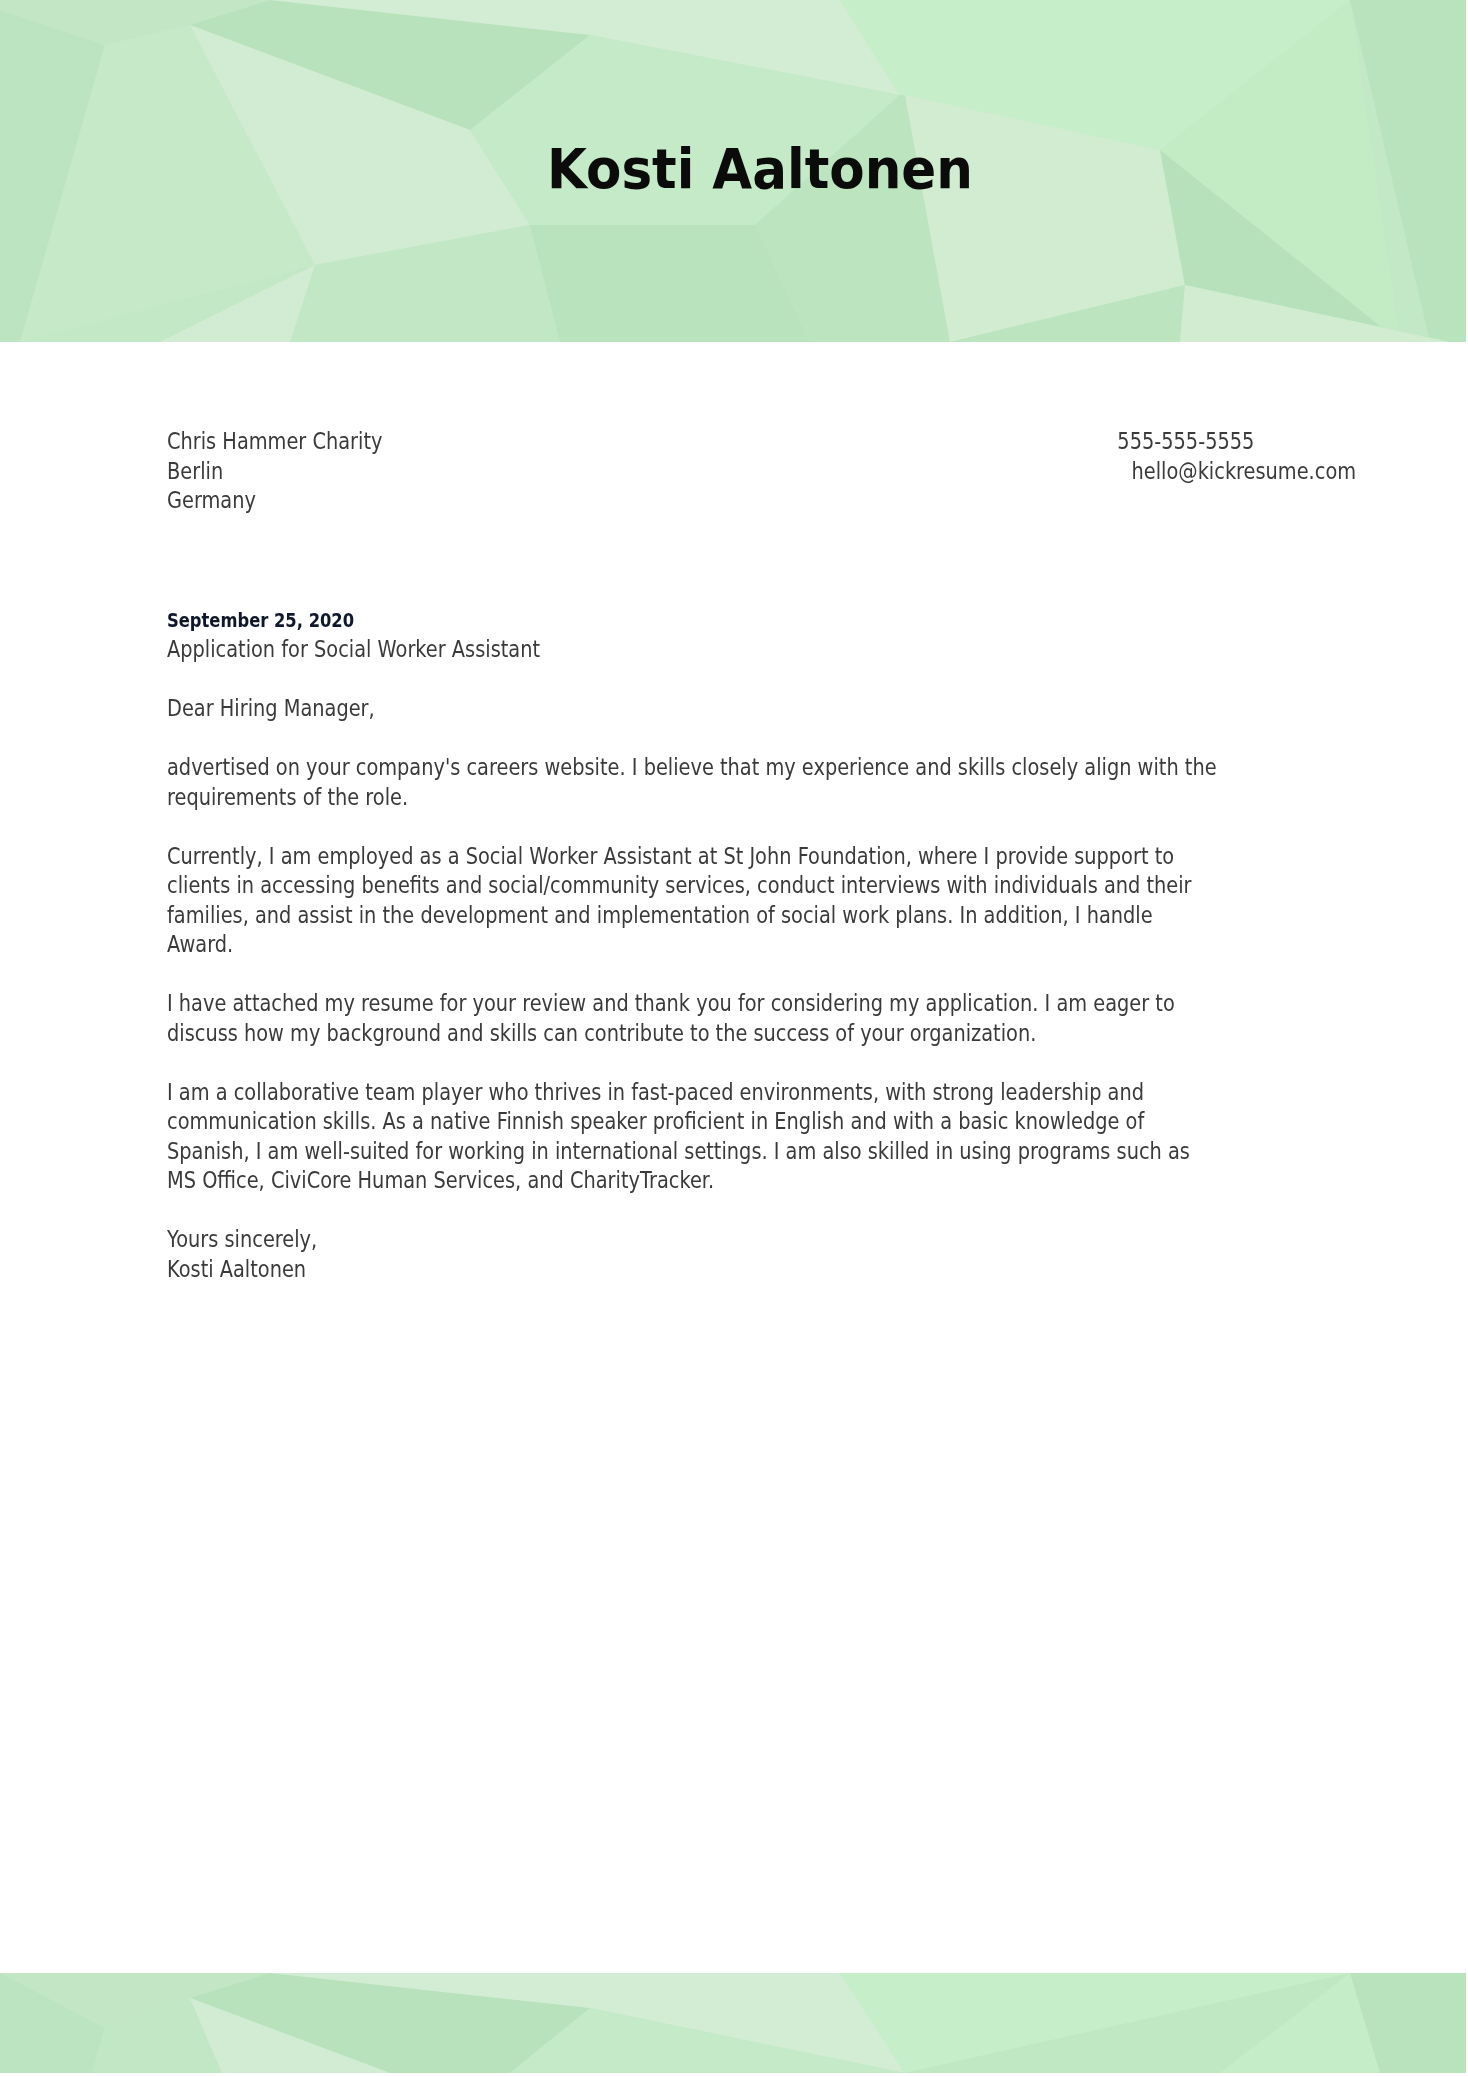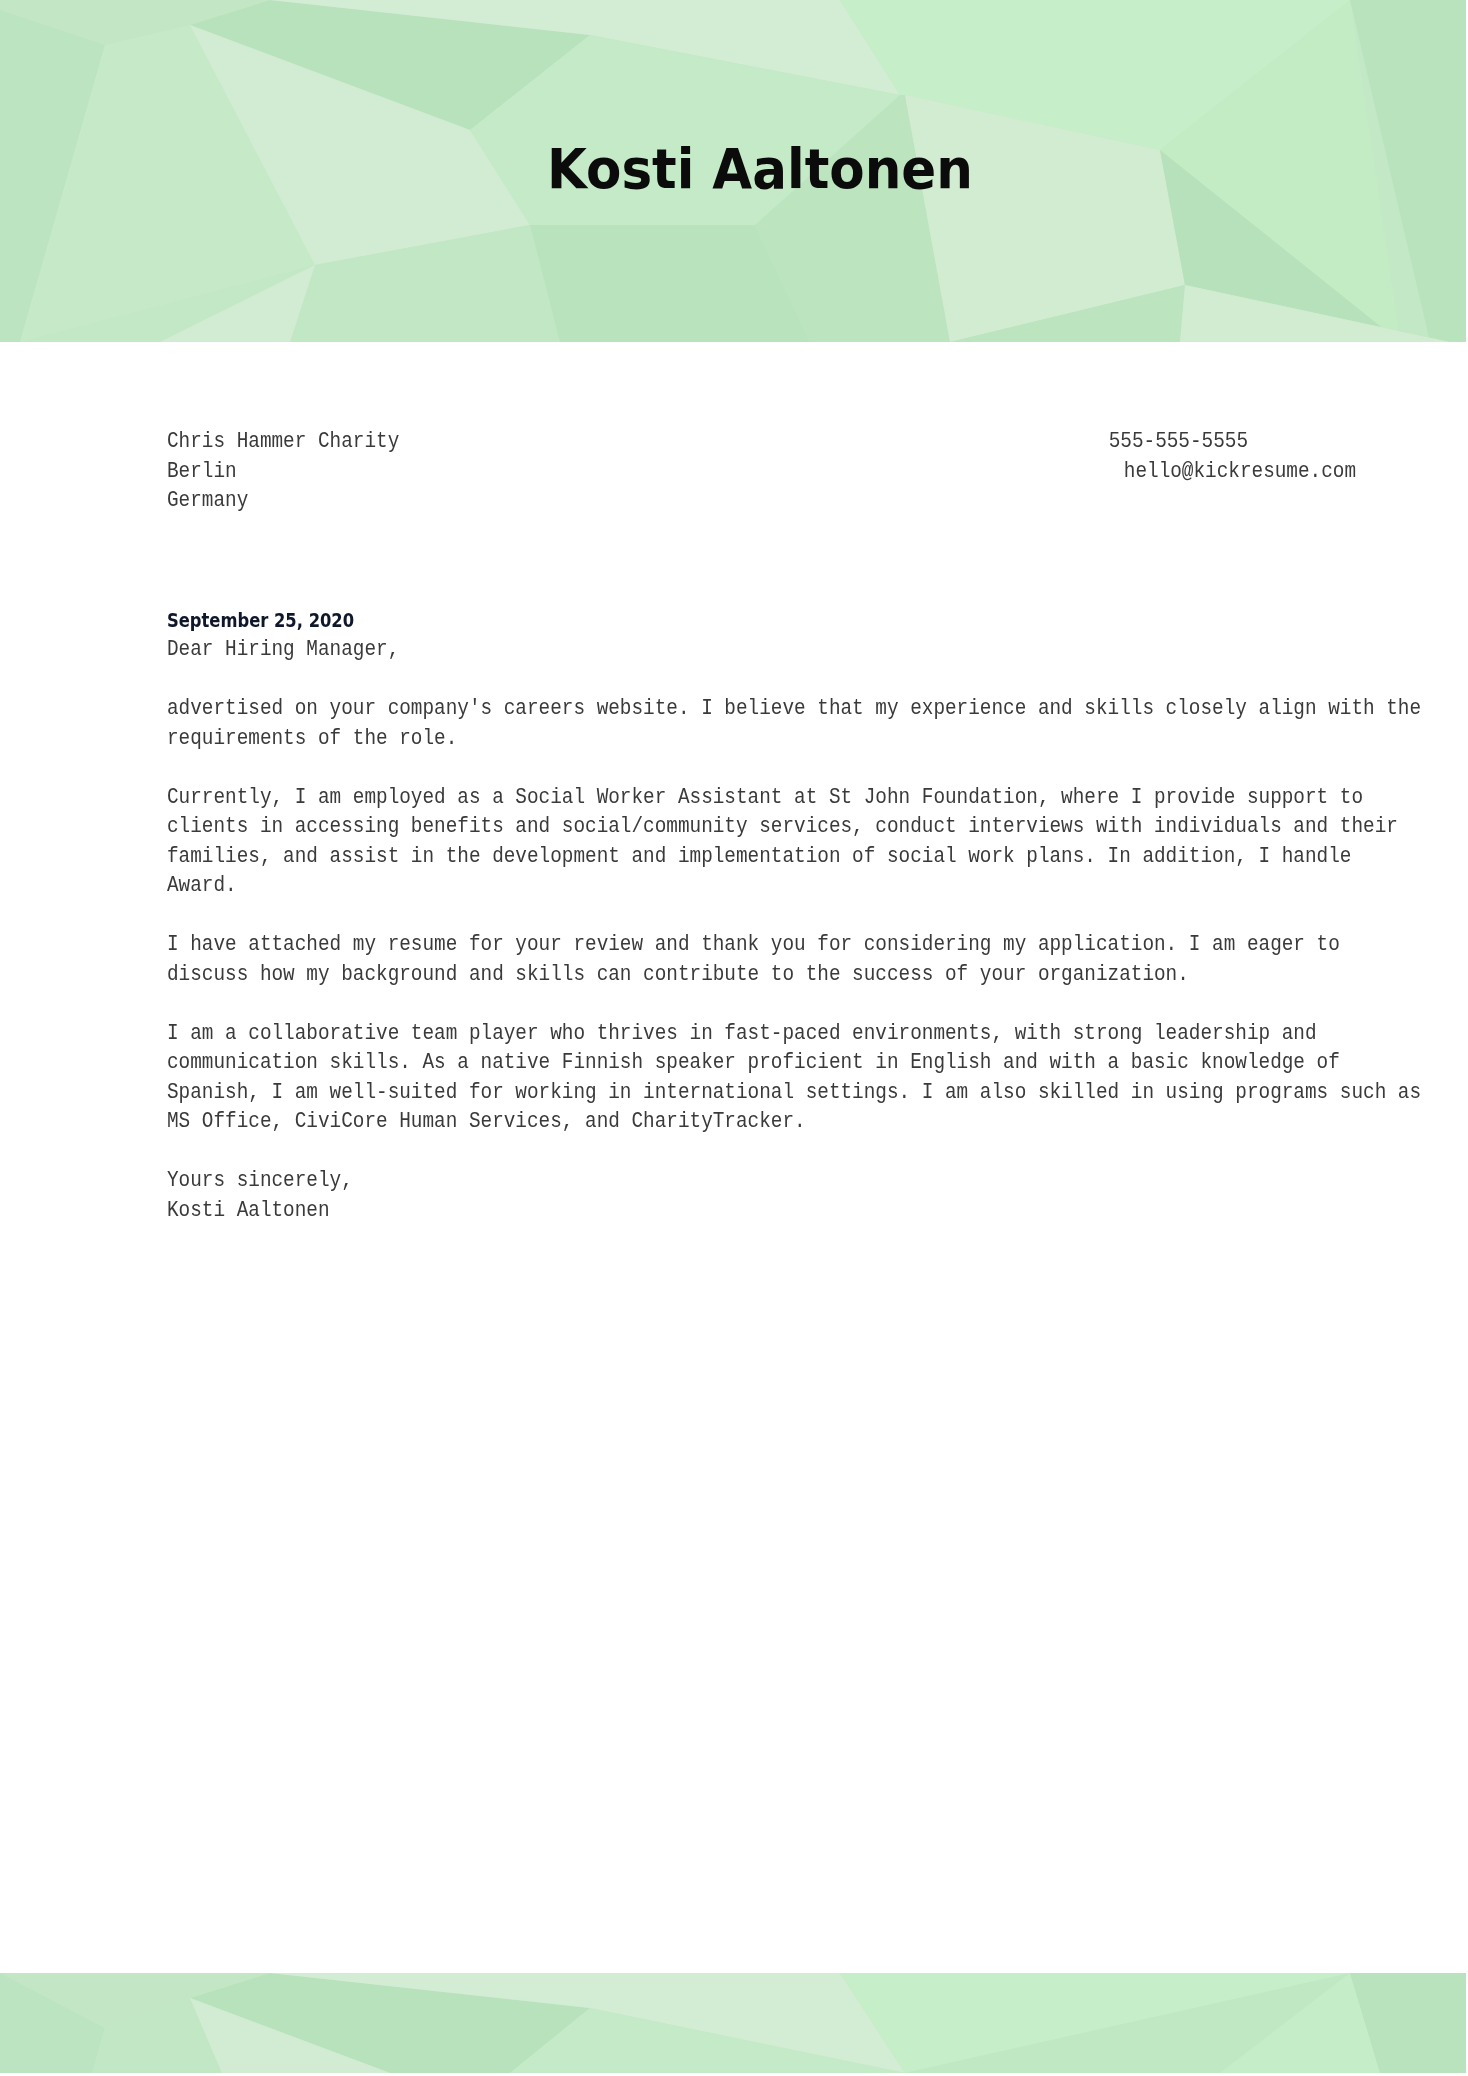--- a/index.html
+++ b/index.html
@@ -11,21 +11,21 @@
     #footer-band { top: 1973px; height: 100px; }
     .name-title { position: absolute; left: 0; width: 1520px; top: 138px; text-align: center;
                   font-family: "DejaVu Sans", sans-serif; font-weight: bold; font-size: 56px;
                   letter-spacing: 0px; color: #0b0b0b; transform: scaleX(0.92); transform-origin: 50% 50%; margin: 0; line-height: 1.1; }
     .content { position: absolute; left: 167px; width: 1190px; top: 427px;
                font-size: 22.5px; line-height: 29.5px; color: #3a3a3a; }
     .narrow { display: inline-block; transform: scaleX(0.86); transform-origin: 0 50%; white-space: nowrap; }
     .recipient { position: absolute; left: 0; top: 0; }
     .contact { position: absolute; right: 1px; top: 0; text-align: left; }
     .contact .narrow { transform-origin: 100% 50%; }
-    .line { display: block; height: 29.5px; white-space: nowrap; font-family: Liberation Mono, monospace; }
+    .line { display: block; height: 29.5px; white-space: nowrap; }
     .date { position: absolute; left: 0; top: 180px; font-weight: bold; font-size: 19px; line-height: 26px; color: #0f172a; }
     .body-block { position: absolute; left: 0; top: 208px; width: 1190px; }
     .para { margin: 0 0 29.5px 0; }
     .para .line { overflow: visible; }
   </style>
 </head>
 <body>
 
 <div id="header-band" class="band">
   <svg width="1466" height="342" viewBox="0 0 1466 342">
@@ -62,20 +62,23 @@
   <div class="contact">
     <span class="line"><span class="narrow">555-555-5555</span></span>
     <span class="line"><span class="narrow">hello@kickresume.com</span></span>
   </div>
 
   <div class="date">
     <span class="narrow">September 25, 2020</span>
   </div>
 
   <div class="body-block">
+    <div class="para" style="margin-bottom:29.5px;">
+      <span class="line"><span class="narrow">Application for Social Worker Assistant</span></span>
+    </div>
     <div class="para">
       <span class="line"><span class="narrow">Dear Hiring Manager,</span></span>
     </div>
 
     <div class="para">
       <span class="line"><span class="narrow">advertised on your company's careers website. I believe that my experience and skills closely align with the</span></span>
       <span class="line"><span class="narrow">requirements of the role.</span></span>
     </div>
 
     <div class="para">

